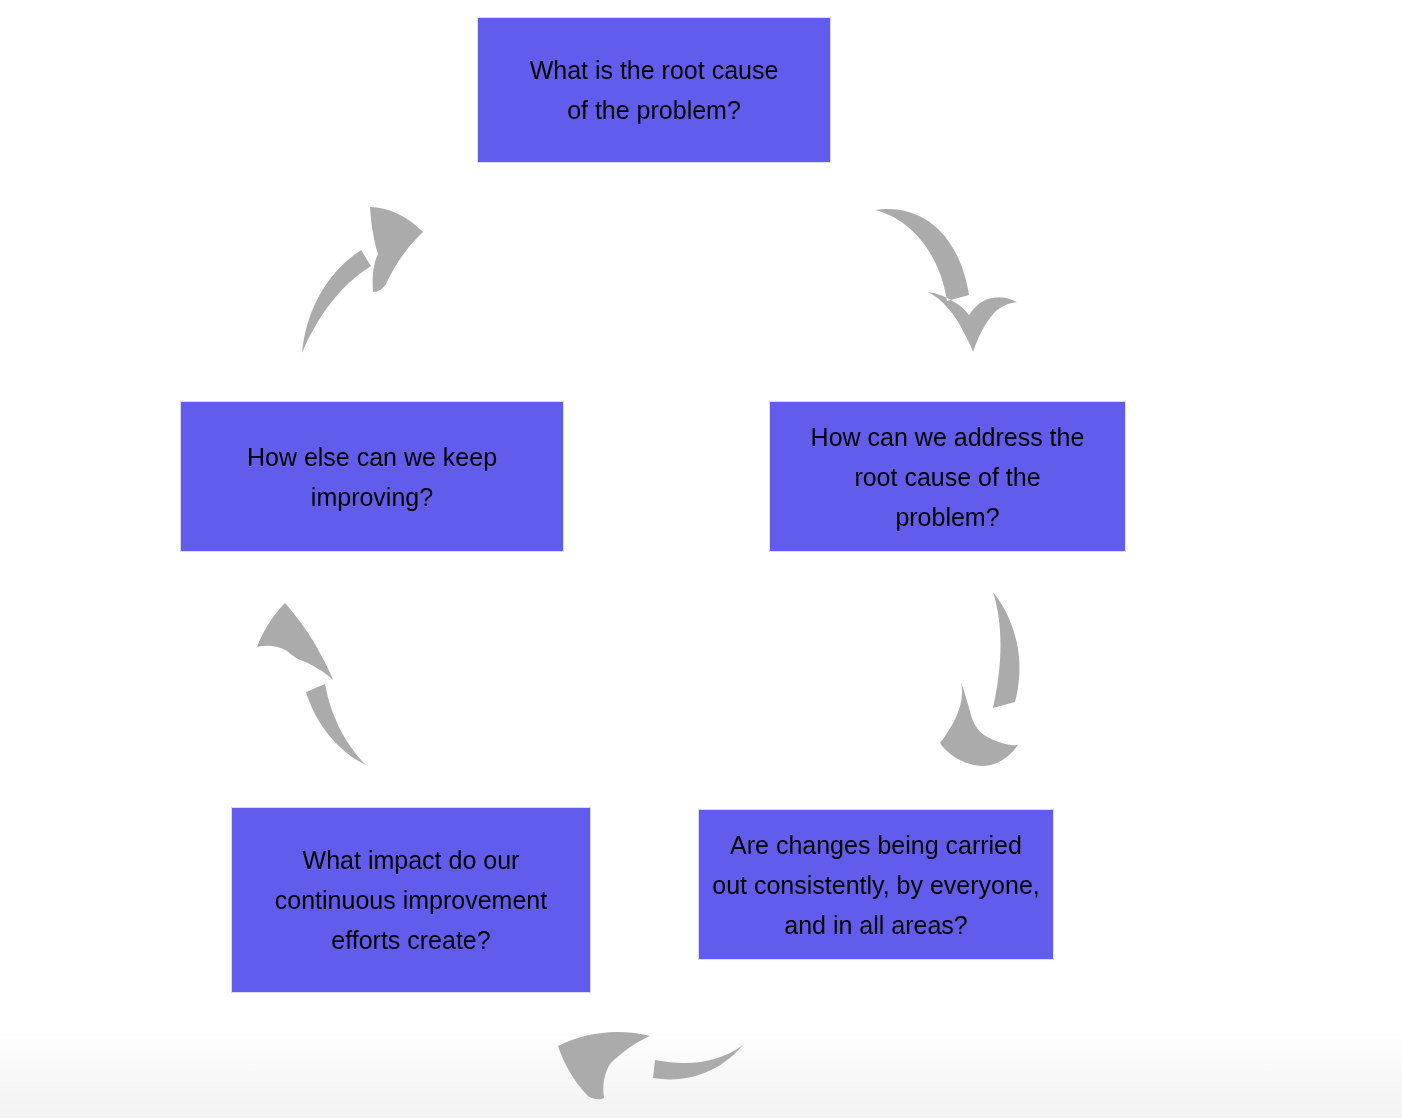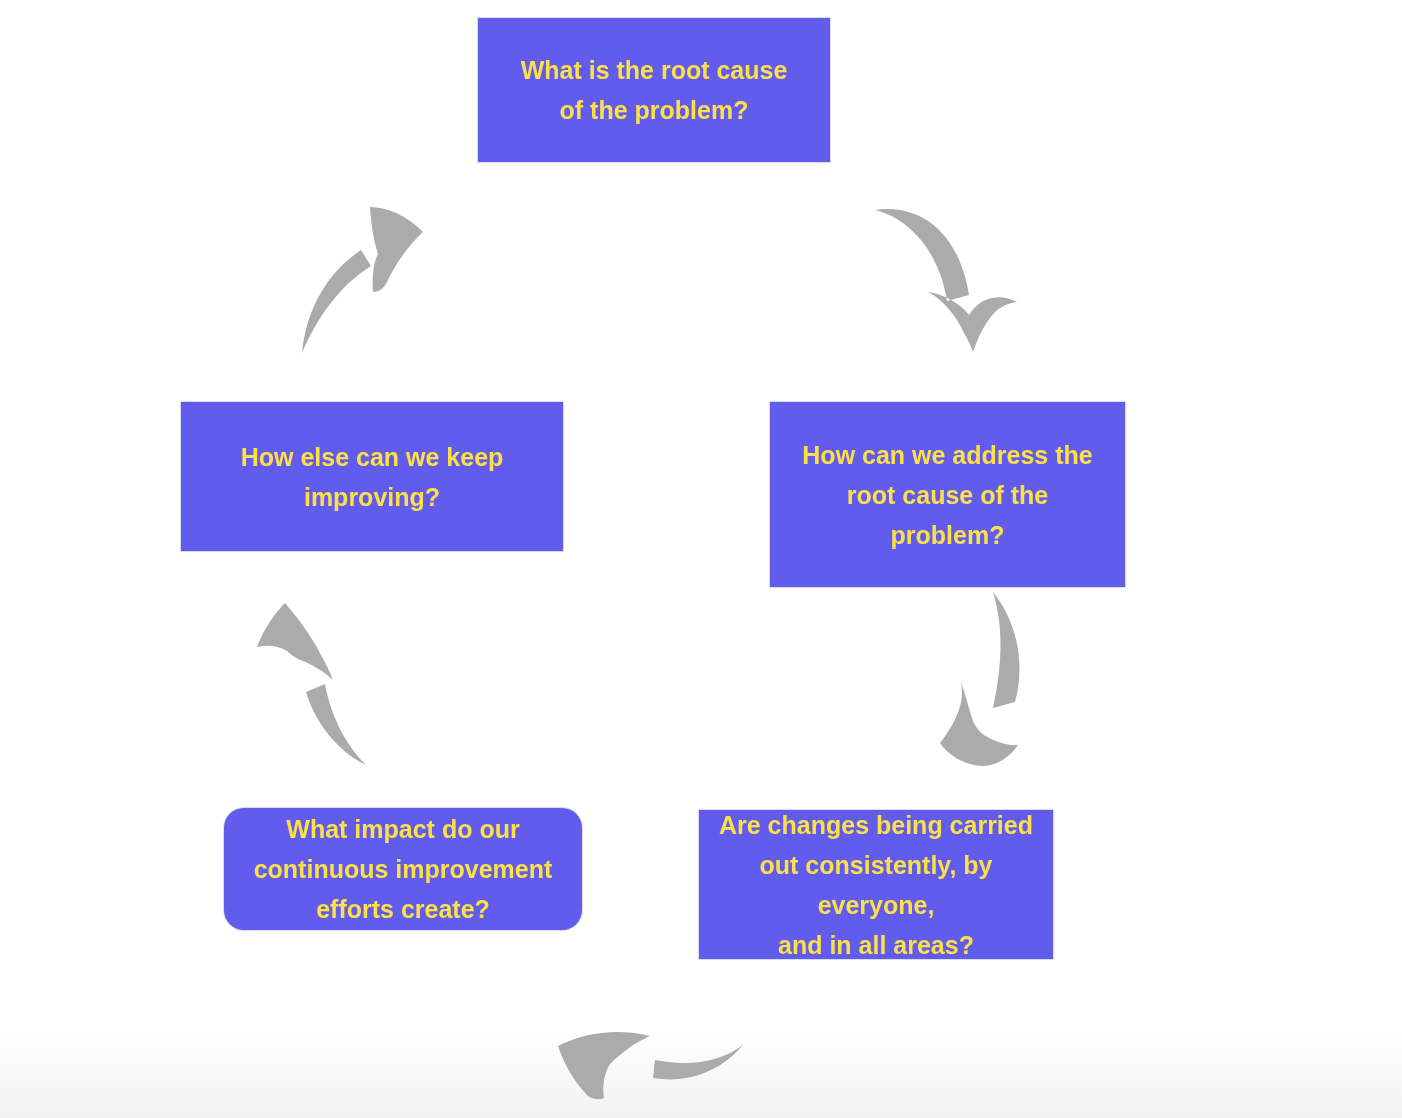--- a/index.html
+++ b/index.html
@@ -8,34 +8,34 @@
     width: 1402px;
     height: 1118px;
     background: linear-gradient(180deg, #ffffff 0%, #ffffff 92%, #f2f2f2 100%);
     overflow: hidden;
     font-family: "Liberation Sans", sans-serif;
   }
   .box {
     position: absolute;
     background: #615CEB;
     box-shadow: 0 0 0 1px #dcdaf2;
-    color: #fde047;
+    color: #000000;
     display: flex;
     align-items: center;
     justify-content: center;
     text-align: center;
-    font-weight: bold;
+    font-weight: normal;
     font-size: 25px;
     line-height: 40px;
   }
   .box-text { white-space: pre-line; padding: 0 4px; }
   .box-top          { left: 478px; top: 18px;  width: 352px; height: 144px; }
-  .box-right        { left: 770px; top: 402px; width: 355px; height: 185px; }
+  .box-right        { left: 770px; top: 402px; width: 355px; height: 149px; }
   .box-bottom-right { left: 699px; top: 810px; width: 354px; height: 149px; }
-  .box-bottom-left  { left: 224px; top: 808px; width: 358px; height: 122px; border-radius: 20px; }
+  .box-bottom-left  { left: 232px; top: 808px; width: 358px; height: 184px; }
   .box-left         { left: 181px; top: 402px; width: 382px; height: 149px; }
   .arrow { position: absolute; }
   .arrow svg { display: block; width: 100%; height: 100%; }
   .arr-top-right    { left: 872px; top: 203px;  width: 148px; height: 155px; }
   .arr-right        { left: 920px; top: 585px;  width: 110px; height: 195px; }
   .arr-bottom       { left: 550px; top: 1012px; width: 200px; height: 90px;  }
   .arr-left         { left: 245px; top: 595px;  width: 125px; height: 180px; }
   .arr-top-left     { left: 285px; top: 192px;  width: 150px; height: 165px; }
 </style>
 </head>

